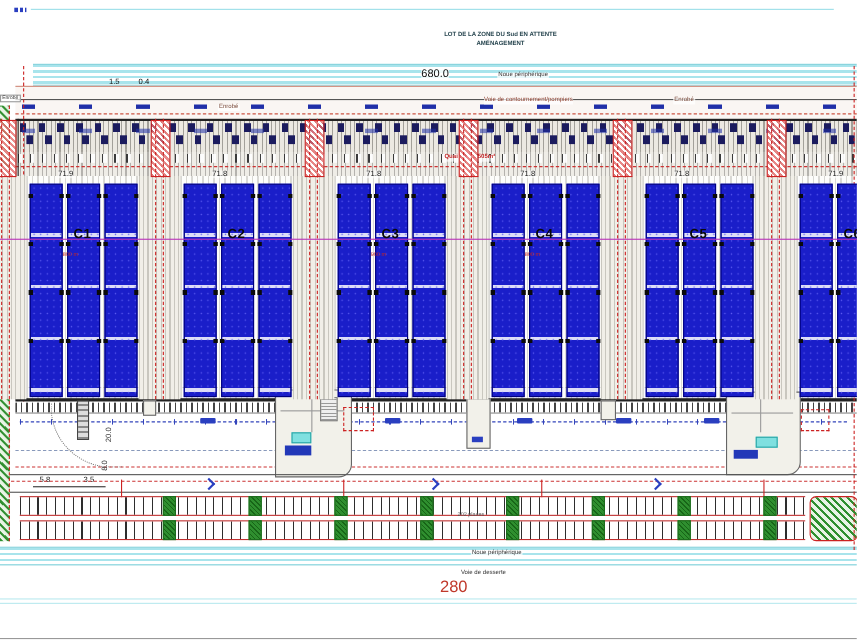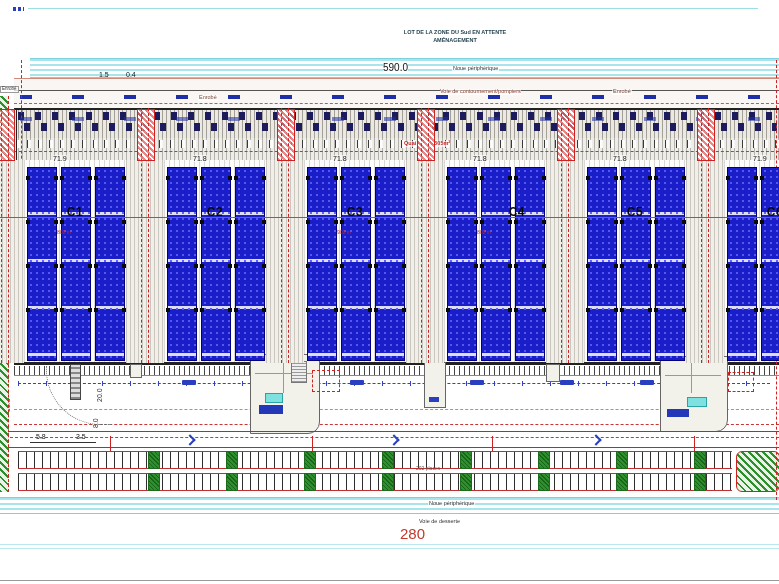--- a/index.html
+++ b/index.html
@@ -54,21 +54,21 @@
   <div class="abs" style="left:28px;top:8px;width:730px;border-top:1px solid #9adee8;"></div>
   <div class="abs" style="left:13px;top:7px;width:11px;height:4px;background:repeating-linear-gradient(90deg,#2a3fc0 0 3px,transparent 3px 5px);"></div>
 
   <div class="txt" style="left:348px;top:30px;width:214px;text-align:center;font-size:5.5px;font-weight:bold;color:#27454f;">
     <div>LOT DE LA ZONE DU Sud EN ATTENTE</div>
     <div style="margin-top:2px;">AMÉNAGEMENT</div>
   </div>
 
   <div class="abs cyanband" style="left:30px;top:58px;width:749px;height:18px;"></div>
   <div class="txt tiny" style="left:452px;top:66px;">Noue périphérique</div>
-  <div class="txt" style="left:383px;top:63px;font-size:10px;background:rgba(255,255,255,.8);">590.0</div>
+  <div class="txt" style="left:383px;top:63px;font-size:10px;background:rgba(255,255,255,.8);">680.0</div>
 
   <div class="txt" style="left:99px;top:71px;">1.5</div>
   <div class="txt" style="left:126px;top:71px;">0.4</div>
   <div class="abs" style="left:94px;top:80px;width:52px;border-top:1px solid #333;"></div>
   <div class="txt" style="left:56px;top:84px;">6.0</div>
   <div class="txt" style="left:176px;top:85px;">4.0</div>
   <div class="txt" style="left:135px;top:95px;">6.1</div>
   <div class="txt" style="left:160px;top:103px;">8.5</div>
   <div class="abs gate" style="left:138px;top:84px;width:16px;height:10px;"></div>
   <div class="abs gate" style="left:688px;top:84px;width:18px;height:11px;"></div>
@@ -202,21 +202,21 @@
     <div class="abs txt celllabel" style="left: 325px; top: 206px; width: 60px; text-align: center; z-index: 40;">C3</div>
     <div class="abs txt dimtxt" style="left: 333px; top: 155px; z-index: 40;">71.8</div>
     <div class="abs txt areatxt" style="left: 337px; top: 230px; z-index: 40;">900 m</div>
     <div class="abs aisle" style="left: 406px;"></div>
     <div class="abs ftower" style="left: 417px;"></div>
     <div class="abs fwall" style="left: 421px;"></div>
     <div class="abs fwall" style="left: 428px;"></div>
     <div class="abs rack" style="left: 447px;"></div>
     <div class="abs rack" style="left: 481px;"></div>
     <div class="abs rack" style="left: 515px;"></div>
-    <div class="abs txt celllabel" style="left: 465px; top: 206px; width: 60px; text-align: right; z-index: 40;">C4</div>
+    <div class="abs txt celllabel" style="left: 465px; top: 206px; width: 60px; text-align: center; z-index: 40;">C4</div>
     <div class="abs txt dimtxt" style="left: 473px; top: 155px; z-index: 40;">71.8</div>
     <div class="abs txt areatxt" style="left: 477px; top: 230px; z-index: 40;">800 m</div>
     <div class="abs aisle" style="left: 546px;"></div>
     <div class="abs ftower" style="left: 557px;"></div>
     <div class="abs fwall" style="left: 561px;"></div>
     <div class="abs fwall" style="left: 568px;"></div>
     <div class="abs rack" style="left: 587px;"></div>
     <div class="abs rack" style="left: 621px;"></div>
     <div class="abs rack" style="left: 655px;"></div>
     <div class="abs txt celllabel" style="left: 605px; top: 206px; width: 60px; text-align: center; z-index: 40;">C5</div>

